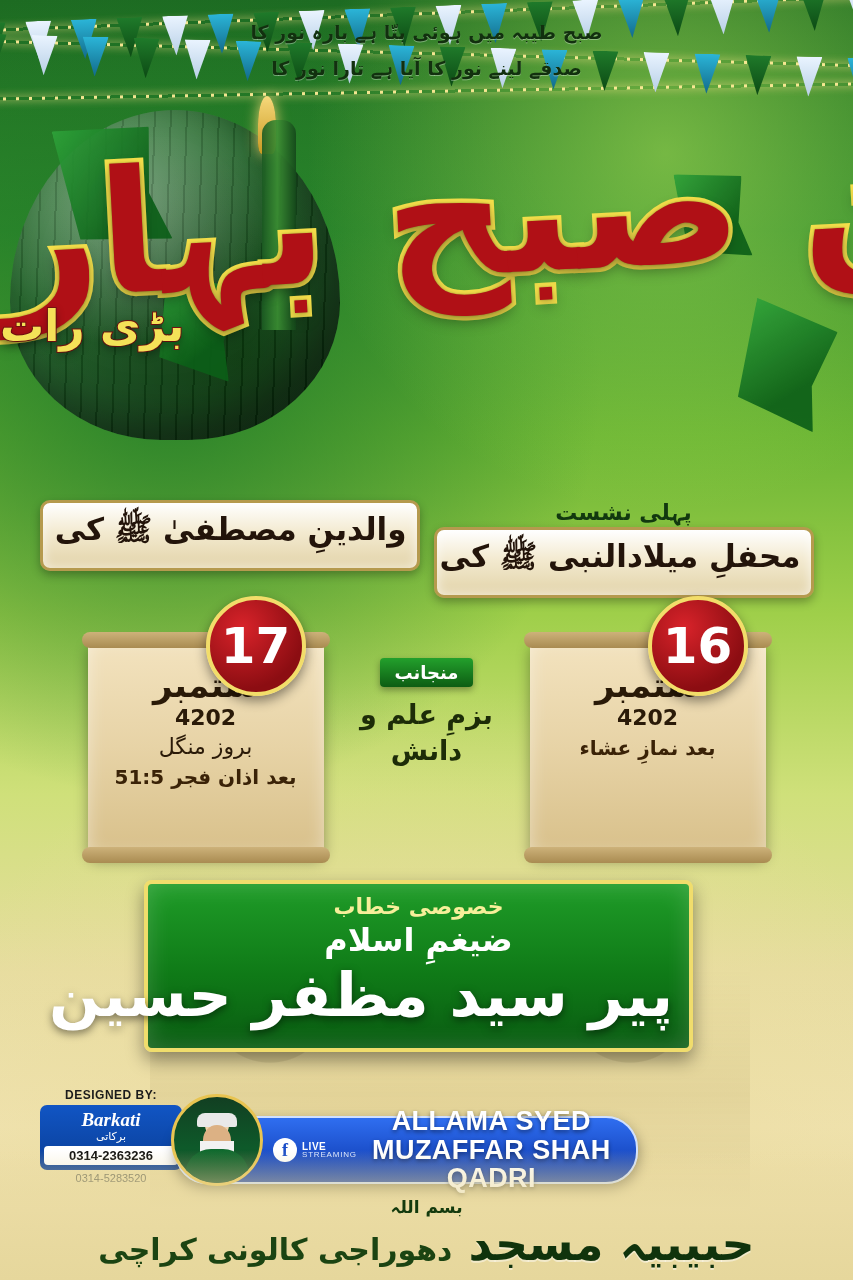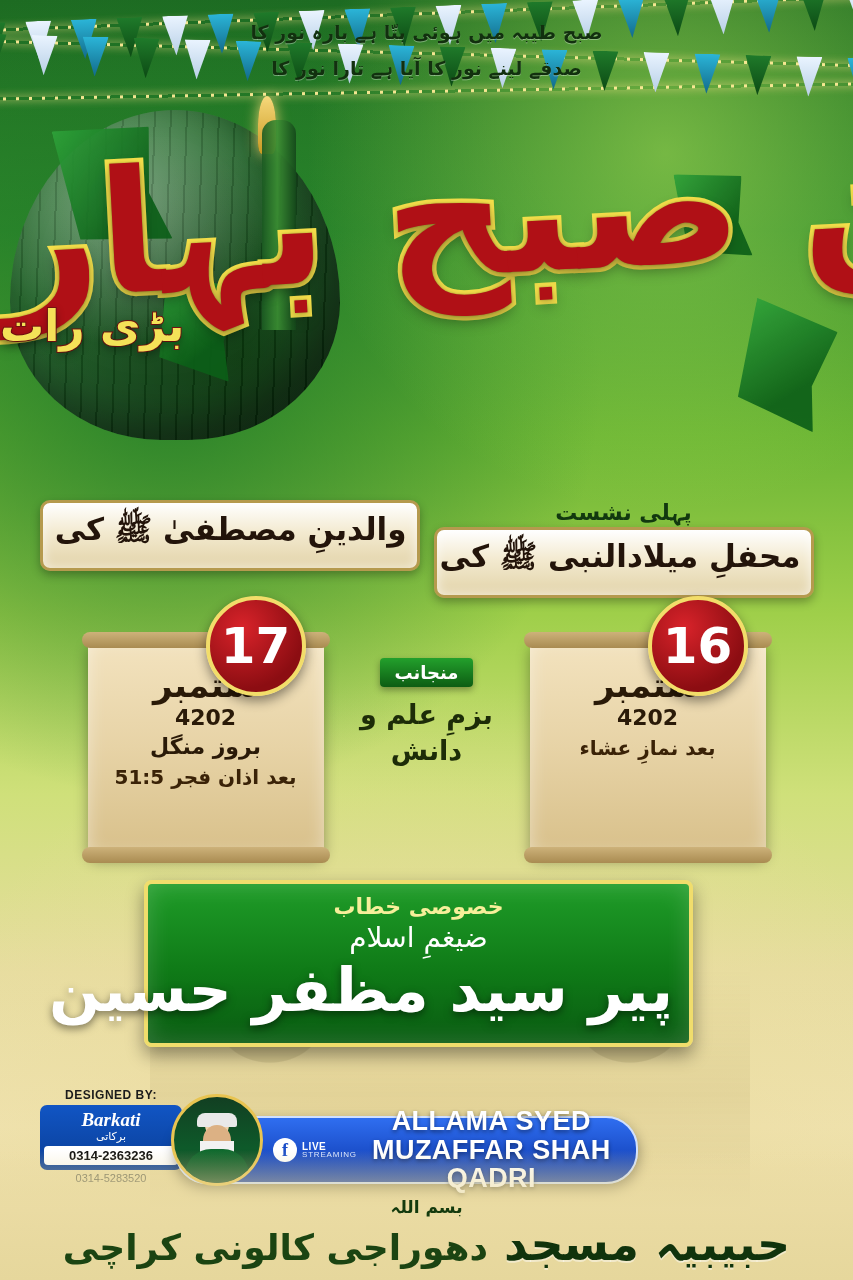--- a/index.html
+++ b/index.html
@@ -275,21 +275,21 @@
     font-size: 34px;
     font-weight: 700;
     line-height: 1.15;
   }
   .scroll-year {
     font-size: 22px;
     font-weight: 700;
   }
   .scroll-day {
     font-size: 22px;
-    font-weight: 700;
+    font-weight: 400;
     margin-top: 4px;
   }
   .scroll-time {
     font-size: 20px;
     font-weight: 700;
     margin-top: 6px;
     color: #3a2207;
   }
   .mid-tag {
     width: 170px;
@@ -328,22 +328,22 @@
     padding: 10px 16px 18px;
     text-align: center;
     direction: rtl;
   }
   .speaker .khitab {
     font-size: 22px;
     font-weight: 700;
     color: #f7ef9a;
   }
   .speaker .zeegham {
-    font-size: 28px;
-    font-weight: 400;
+    font-size: 32px;
+    font-weight: 700;
     color: #ffffff;
     margin-top: 2px;
   }
   .speaker .name {
     font-size: 60px;
     font-weight: 700;
     color: #ffffff;
     line-height: 1.15;
     margin-top: 2px;
     text-shadow: 0 3px 8px rgba(0,0,0,.5);
@@ -523,21 +523,21 @@
     margin-bottom: 2px;
   }
   .venue .vname {
     font-size: 46px;
     font-weight: 700;
     color: #10330c;
     line-height: 1.1;
     text-shadow: 0 2px 0 rgba(255,255,255,.45);
   }
   .venue .vsub {
-    font-size: 36px;
+    font-size: 30px;
     font-weight: 700;
     color: #1b4412;
   }
   .venue-line {
     display: flex;
     justify-content: center;
     align-items: baseline;
     gap: 16px;
     direction: rtl;
   }

